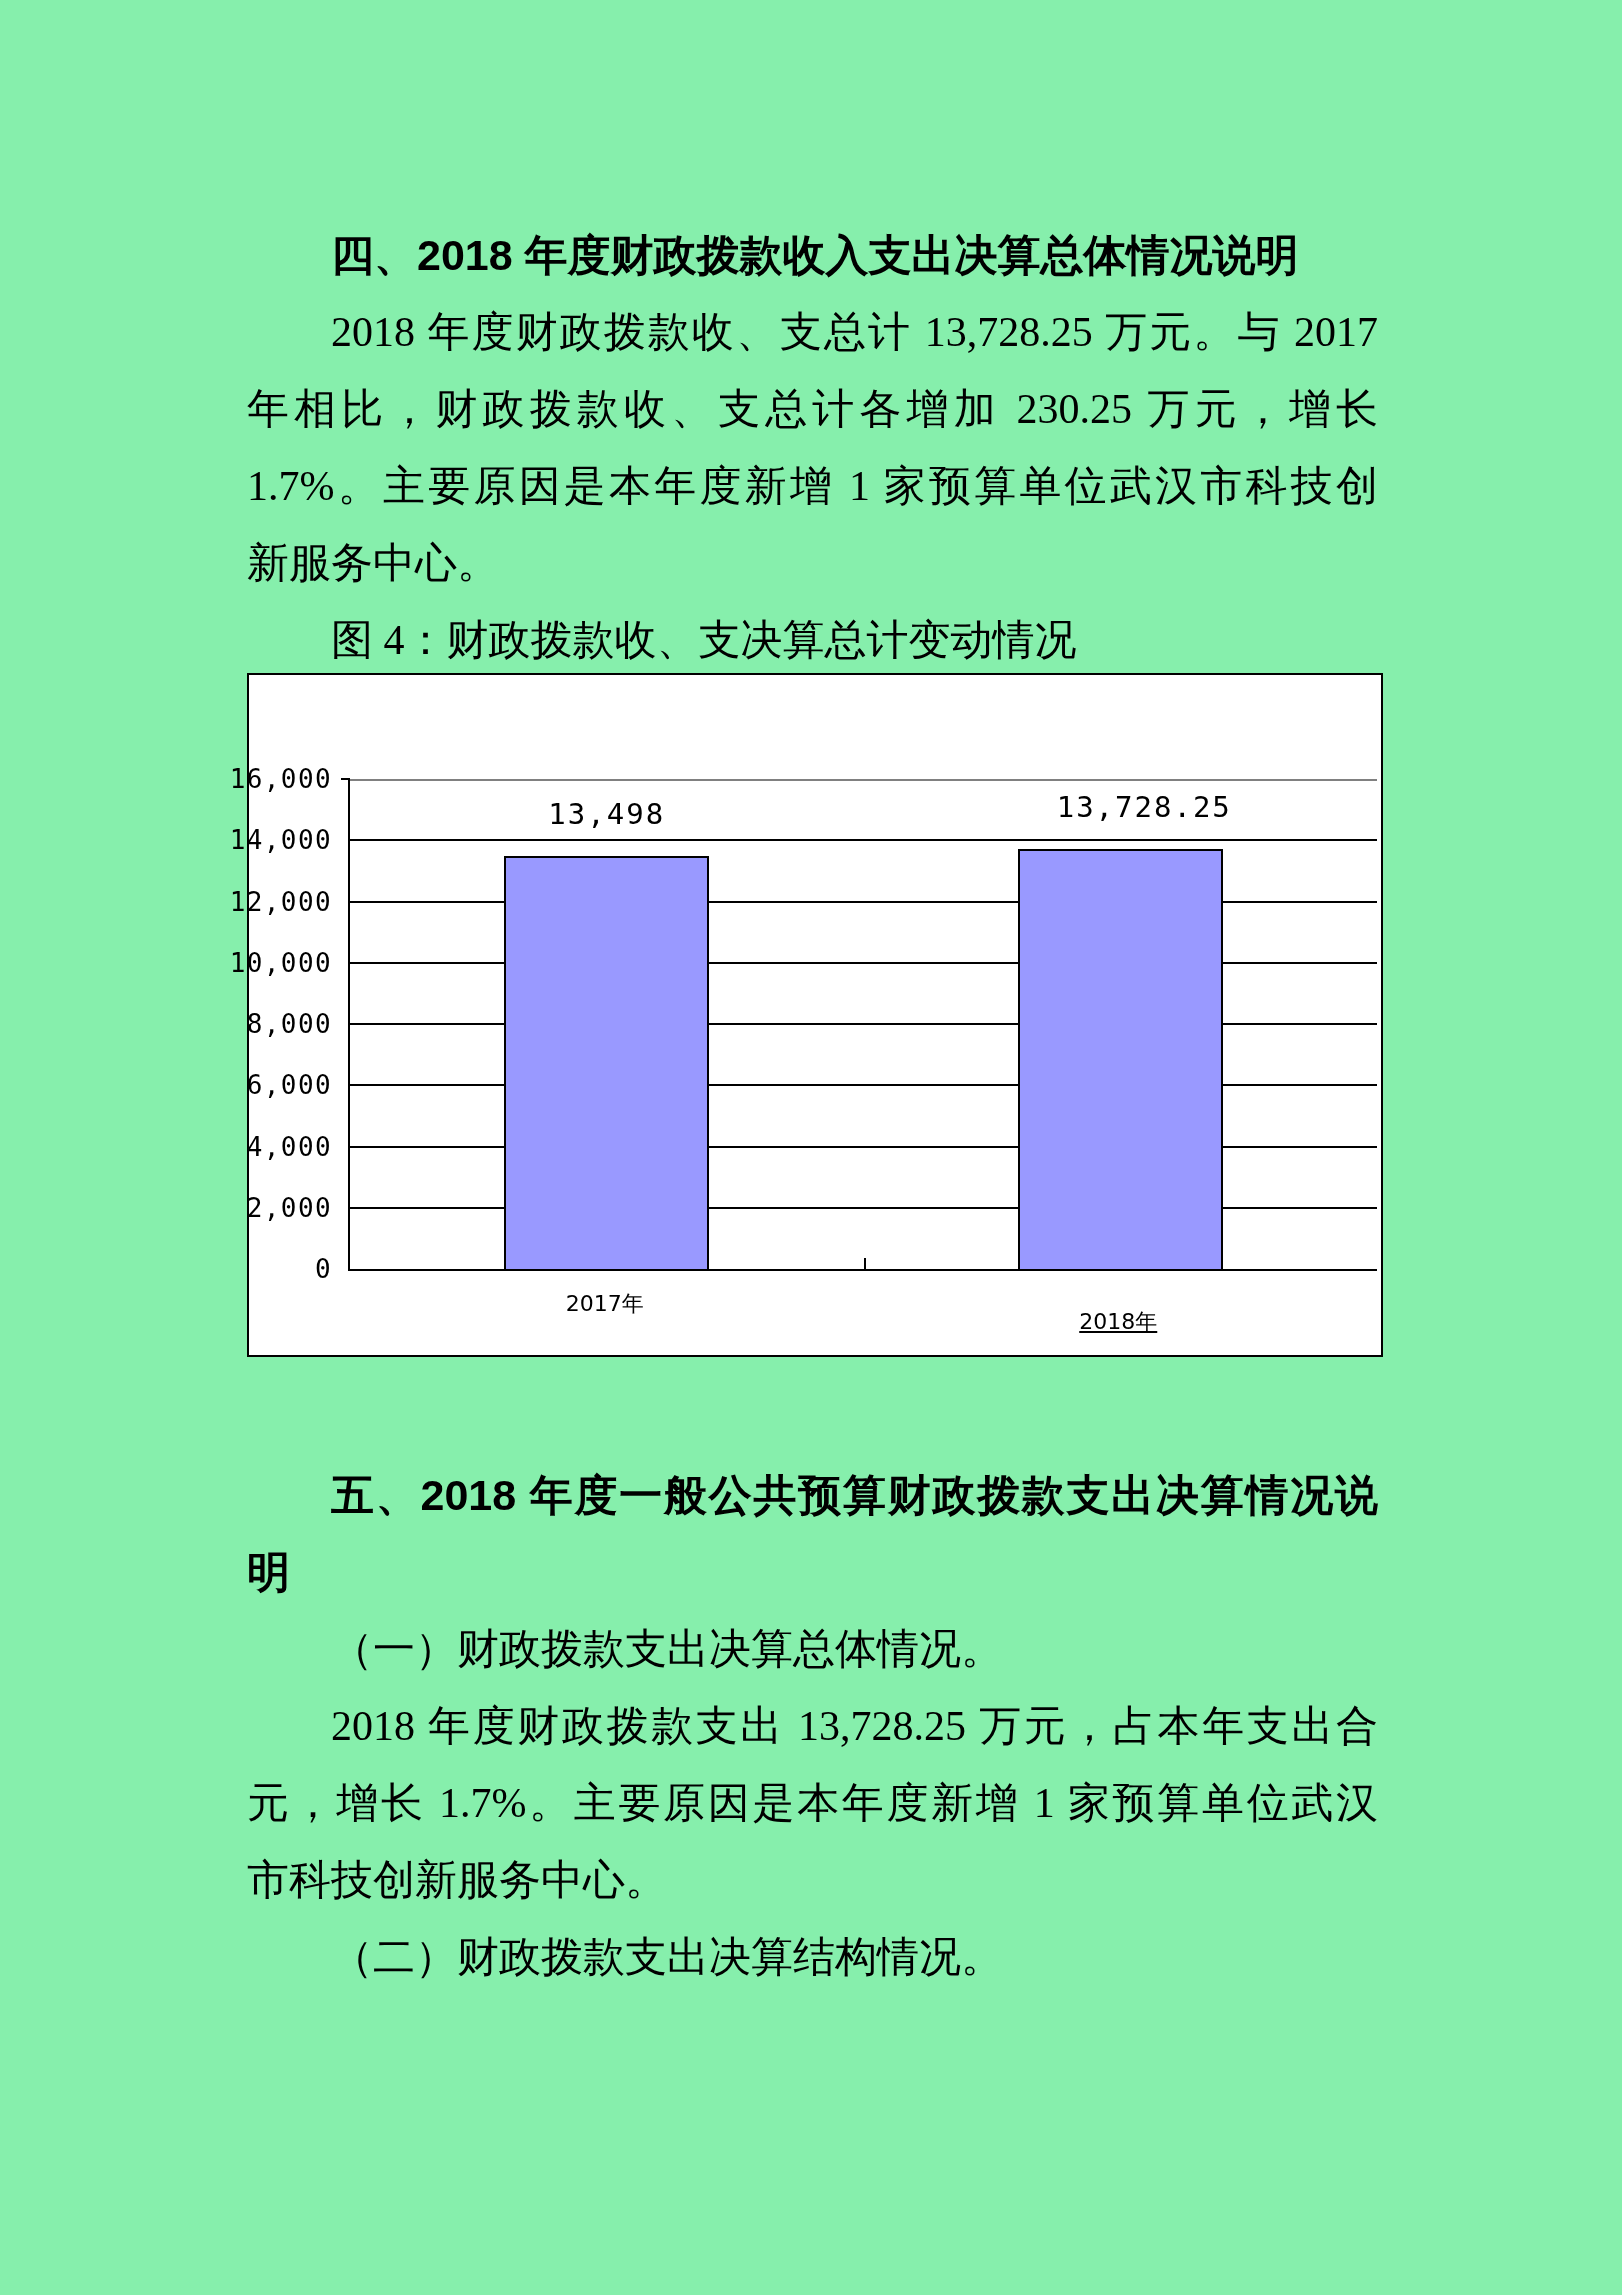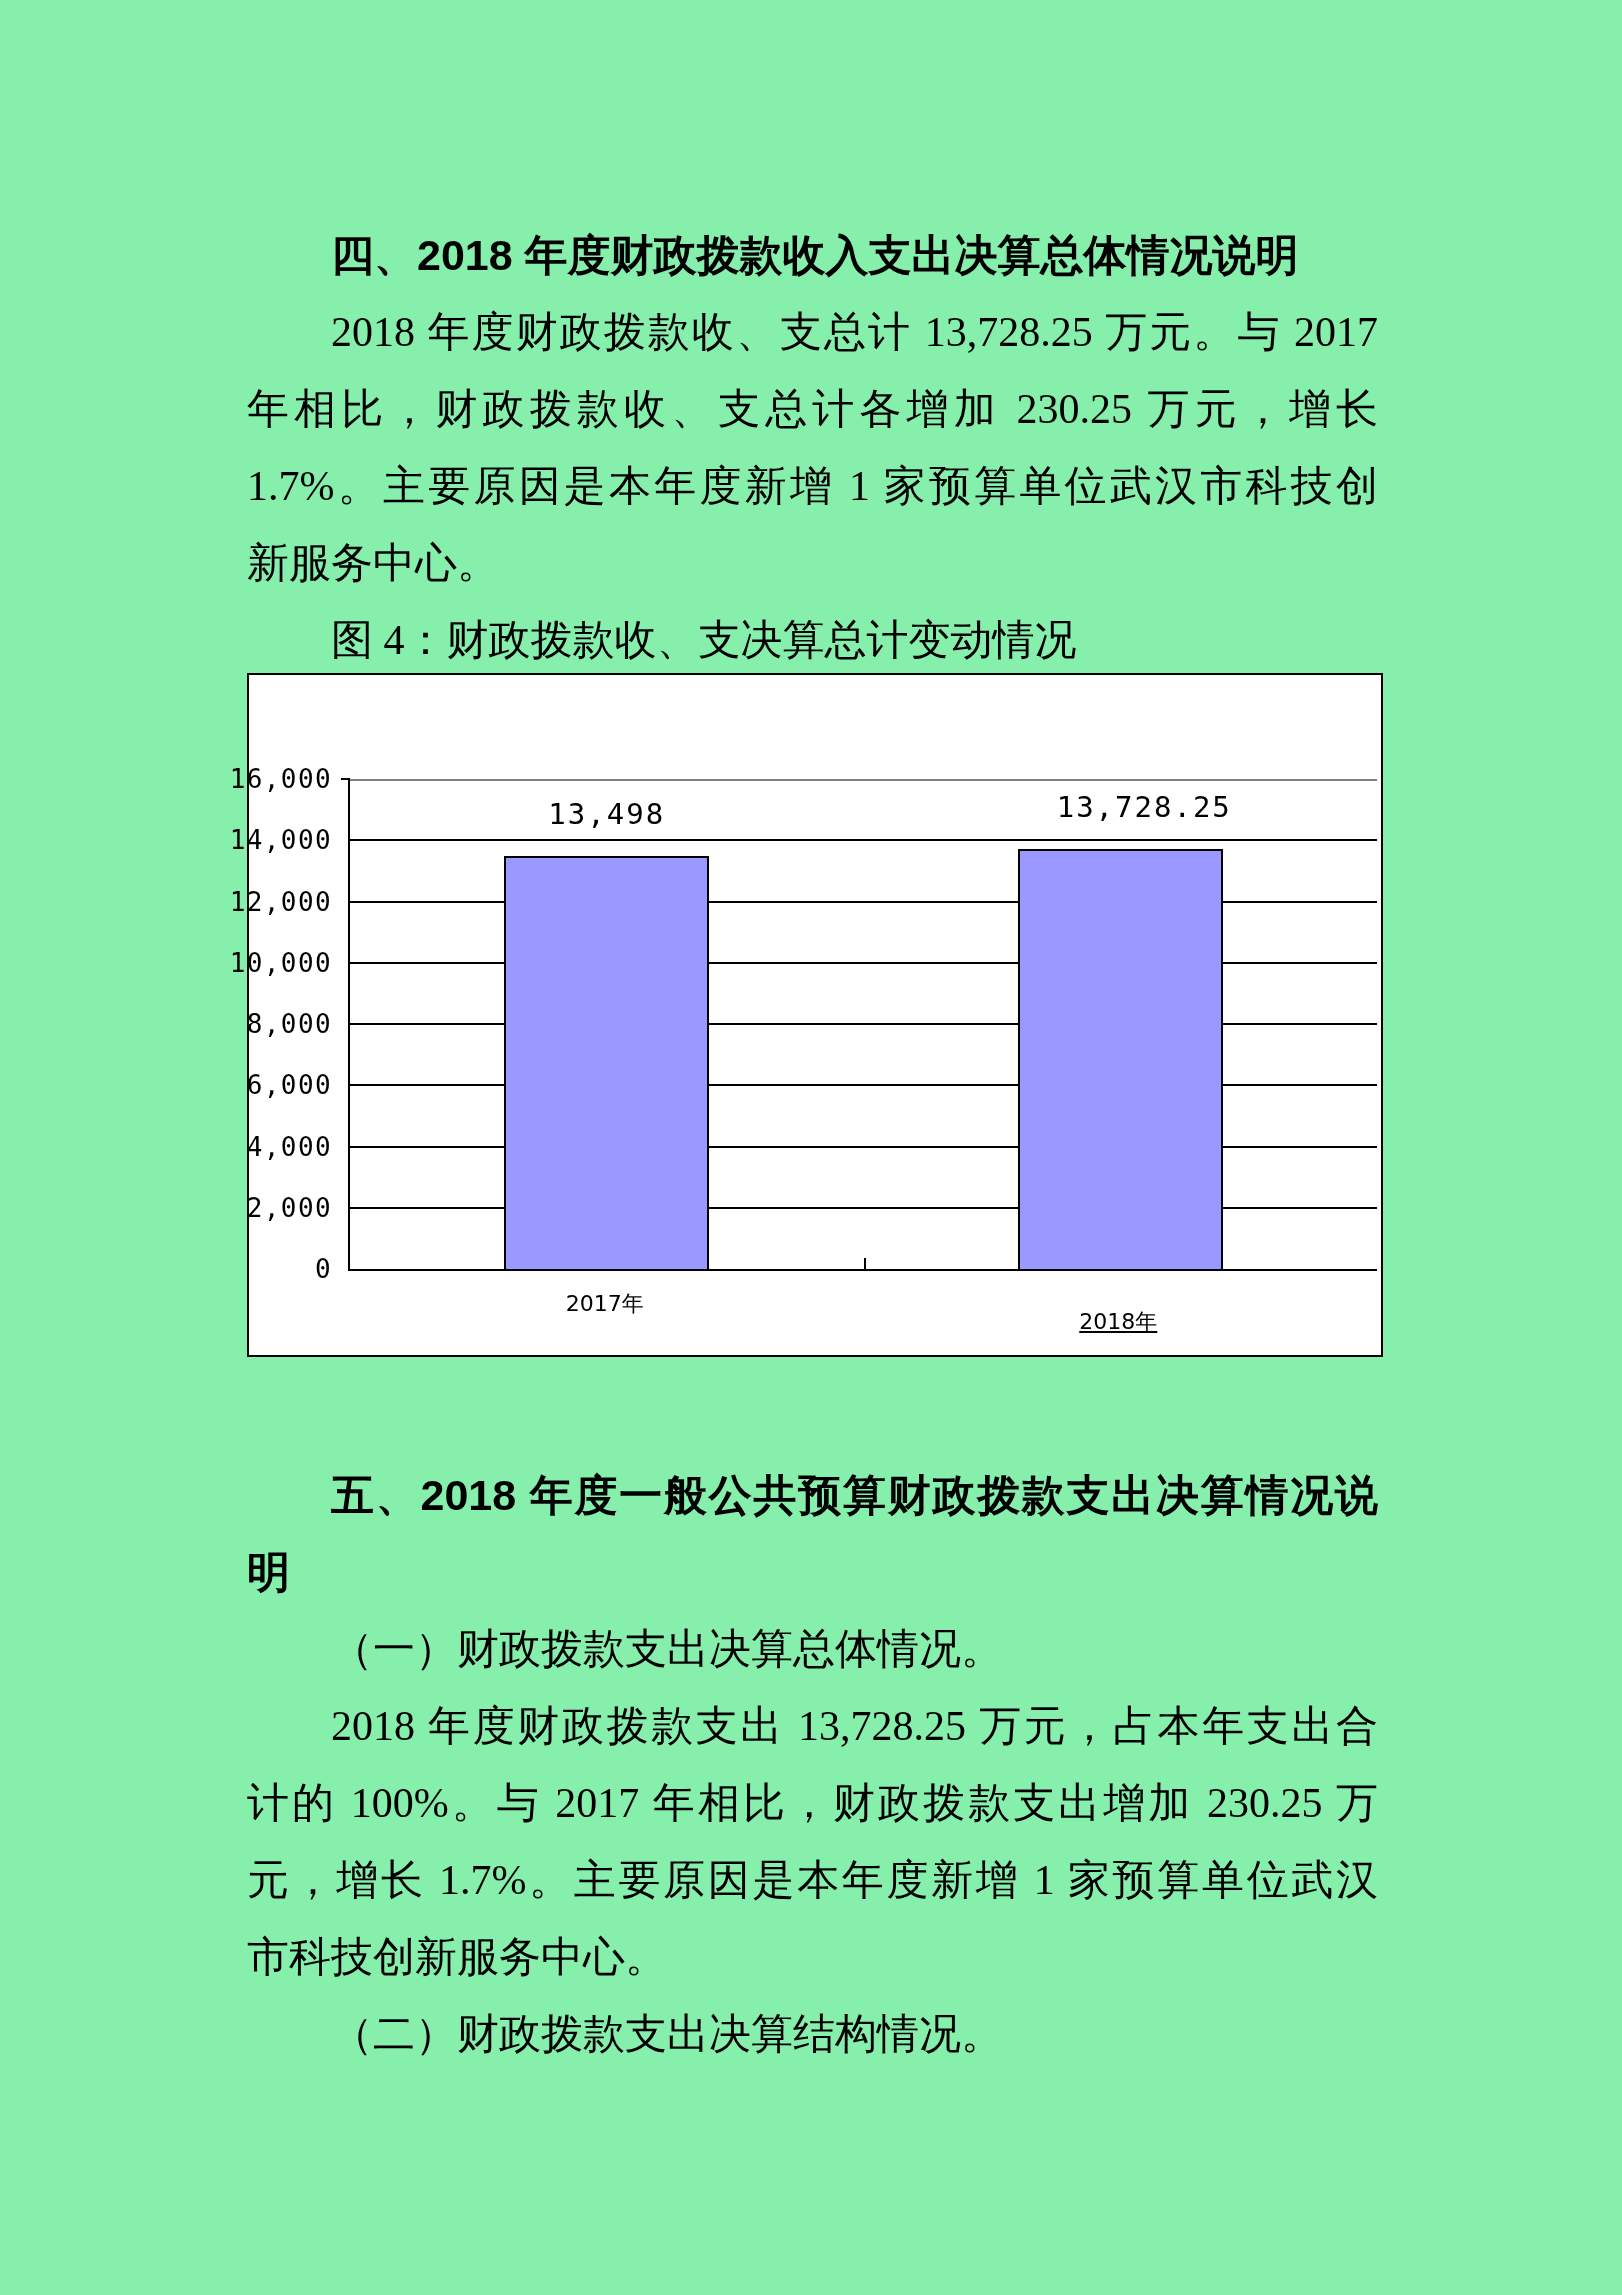--- a/index.html
+++ b/index.html
@@ -74,20 +74,19 @@
         <div class="xlab" style="left: 25%; top: 0px;">2017年</div>
         <div class="xlab" style="left: 75%; top: 18px; text-decoration: underline;">2018年</div>
       </div>
   </div>
 
   <div class="col" style="top:1457px">
     <div class="ln head indent just">五、2018 年度一般公共预算财政拨款支出决算情况说</div>
     <div class="ln head">明</div>
     <div class="ln indent">（一）财政拨款支出决算总体情况。</div>
     <div class="ln indent just">2018 年度财政拨款支出 13,728.25 万元，占本年支出合</div>
-    <div class="ln just">计的 100%。与 2017 年相比，财政拨款支出增加 230.25 万</div>
     <div class="ln just">元，增长 1.7%。主要原因是本年度新增 1 家预算单位武汉</div>
     <div class="ln">市科技创新服务中心。</div>
     <div class="ln indent">（二）财政拨款支出决算结构情况。</div>
   </div>
 
 </div>
 
 
 </body></html>

